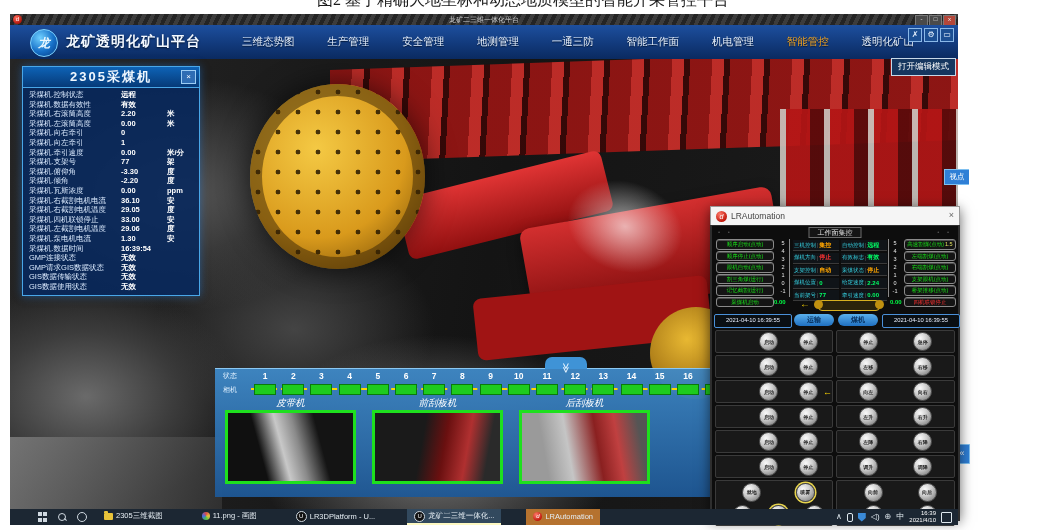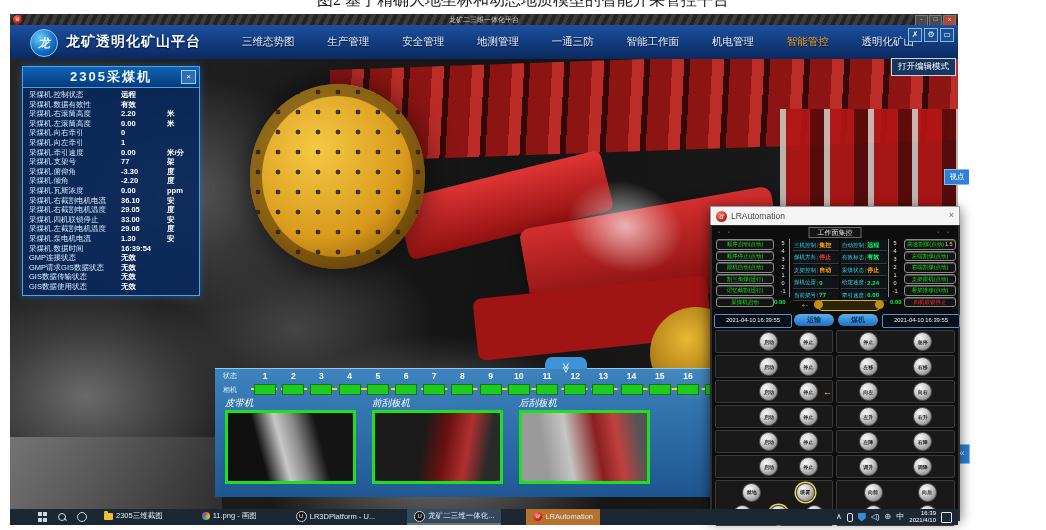--- a/index.html
+++ b/index.html
@@ -87,21 +87,21 @@
   #strip-status-label{position:absolute;left:8px;top:2px;font-size:7px;color:#dff0ff;}
   #strip-camera-label{position:absolute;left:8px;top:16px;font-size:7px;color:#dff0ff;}
   #strip-numbers{position:absolute;left:36px;top:2px;width:707px;display:flex;}
   .num-cell{width:28.2px;text-align:center;font-size:8.5px;color:#fff;font-weight:bold;flex:none;}
   #strip-squares{position:absolute;left:36px;top:14px;width:707px;height:12px;display:flex;align-items:center;}
   #strip-squares::before{content:"";position:absolute;left:0;right:0;top:5px;border-top:2px dashed #ffd700;}
   .sq-cell{width:28.2px;display:flex;justify-content:center;flex:none;position:relative;}
   .sq{width:20px;height:9px;background:#1ecb1e;border:1px solid #0a7a0a;}
   #thumbs{position:absolute;left:10px;top:28px;width:733px;display:flex;gap:16px;}
   .thumb-wrap{flex:none;width:131px;}
-  .thumb-label{text-align:left;font-family:"Liberation Serif",serif;font-style:italic;font-size:9.5px;color:#fff;height:13px;}
+  .thumb-label{text-align:center;font-family:"Liberation Serif",serif;font-style:italic;font-size:9.5px;color:#fff;height:13px;}
   .thumb-box{width:125px;height:68px;border:3px solid #1ee01e;background:#222;}
   .t1{background:linear-gradient(75deg,#101010 28%,#c8c8c8 44%,#8a8a8a 56%,#141414 72%);}
   .t2{background:linear-gradient(100deg,#e8c020 0 6%,rgba(0,0,0,0) 6.5%),linear-gradient(96deg,#35c035 7% ,rgba(0,0,0,0) 8%),linear-gradient(120deg,#3a3a3a,#888 45%,#1a1a1a 80%);}
   .t3{background:linear-gradient(105deg,#e8c020 0 5%,rgba(0,0,0,0) 6%),linear-gradient(180deg,#1a1a1a 20%,#cfcfcf 45%,#9a9a9a 60%,#2a2a2a 90%);}
   .t4{background:linear-gradient(100deg,#1a1a1a 38%,#6a1010 55%,#b03030 72%,#2a2a2a 88%);}
   .t5{background:linear-gradient(80deg,#9a9a9a 20%,#c5c5c5 38%,#8a2020 60%,#c04040 75%,#555 92%);}
 
   
   #lr-window{left:700px;top:192px;width:250px;height:313px;z-index:25;box-shadow:0 3px 12px rgba(0,0,0,.6);}
   #lr-titlebar{height:18px;background:#f5f5f5;border:1px solid #9a9a9a;border-bottom:none;position:relative;}
@@ -170,21 +170,21 @@
   #taskbar{left:10px;top:509px;width:948px;height:16px;background:#1c2733;z-index:40;display:flex;align-items:center;}
   #task-left{display:flex;align-items:center;gap:10px;padding-left:28px;flex:none;}
   #start-icon{width:10px;height:10px;display:grid;grid-template-columns:4px 4px;grid-gap:1px;cursor:pointer;}
   #start-icon i{background:#cfd8e0;width:4px;height:4px;}
   #search-icon{width:9px;height:9px;position:relative;cursor:pointer;}
   #search-icon::before{content:"";position:absolute;left:0;top:0;width:6px;height:6px;border:1px solid #cfd8e0;border-radius:50%;}
   #search-icon::after{content:"";position:absolute;left:6px;top:6px;width:3px;height:1px;background:#cfd8e0;transform:rotate(45deg);}
   #cortana-icon{width:8px;height:8px;border:1px solid #cfd8e0;border-radius:50%;cursor:pointer;}
   #task-items{display:flex;height:16px;margin-left:10px;flex:1;gap:25px;}
   .task-item{display:flex;align-items:center;gap:3px;padding:0 7px;font-size:7.5px;color:#e4ecf2;cursor:pointer;white-space:nowrap;border-bottom:2px solid rgba(0,0,0,0);}
-  .task-item.active{background:#32495e;border-bottom:2px solid #737373;}
+  .task-item.active{background:#32495e;border-bottom:2px solid #fef9c3;}
   .task-item.orange{background:#b5722f;}
   .ti-folder{width:9px;height:7px;background:#e8c33a;border-radius:1px;position:relative;}
   .ti-folder::before{content:"";position:absolute;left:0;top:-2px;width:4px;height:2px;background:#e8c33a;border-radius:1px 1px 0 0;}
   .ti-paint{width:8px;height:8px;border-radius:50%;background:conic-gradient(#d84a4a,#e8c33a,#4ac04a,#4a6ae8,#d84a4a);}
   .ti-unreal{width:9px;height:9px;border-radius:50%;background:#111;border:1px solid #cfd8e0;color:#fff;font-size:6px;line-height:8px;text-align:center;}
   .ti-lr{width:9px;height:9px;border-radius:50%;background:radial-gradient(circle at 35% 30%,#ff7a6a,#c21a0e 70%);color:#fff;font-size:6px;line-height:9px;text-align:center;font-style:italic;}
   #tray{display:flex;align-items:center;gap:5px;padding-right:6px;margin-left:auto;}
   .tray-ic{color:#dfe8ee;font-size:8px;line-height:16px;cursor:pointer;}
   #tray-mic{width:4px;height:7px;border:1px solid #dfe8ee;border-radius:2px;cursor:pointer;}
   #tray-shield{width:8px;height:9px;background:#3a8ad8;clip-path:polygon(0 0,100% 0,100% 60%,50% 100%,0 60%);cursor:pointer;}

